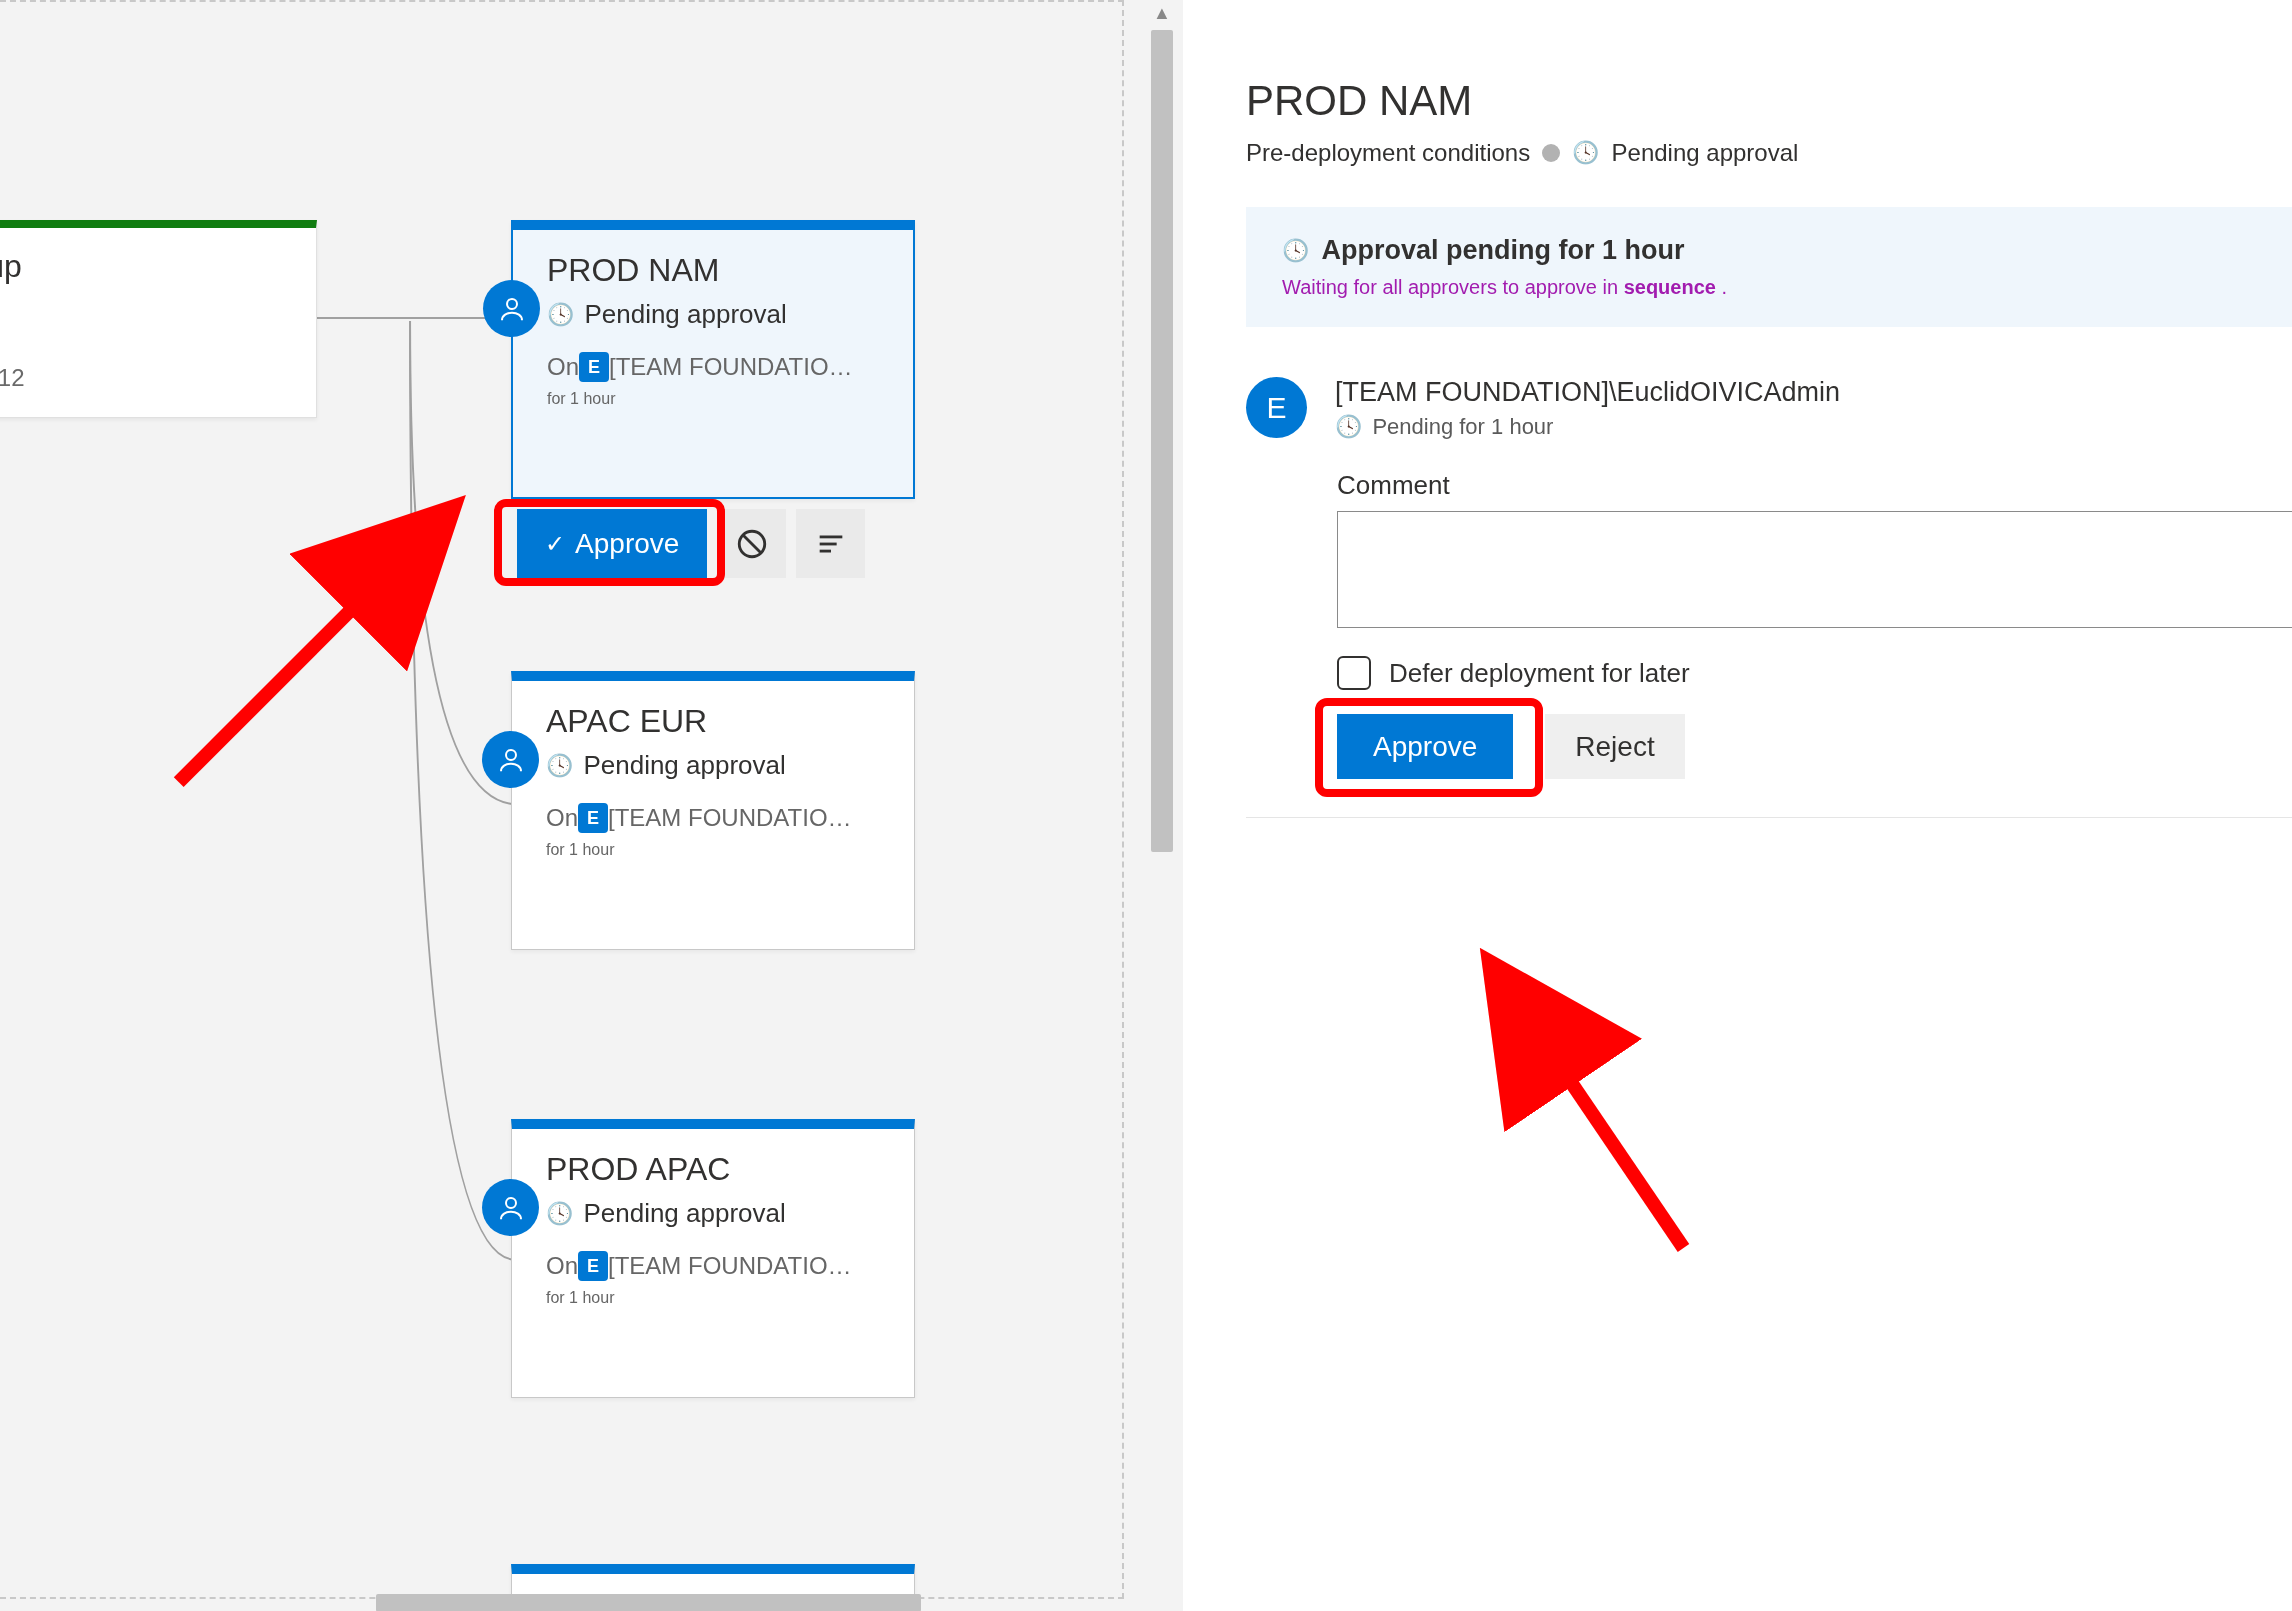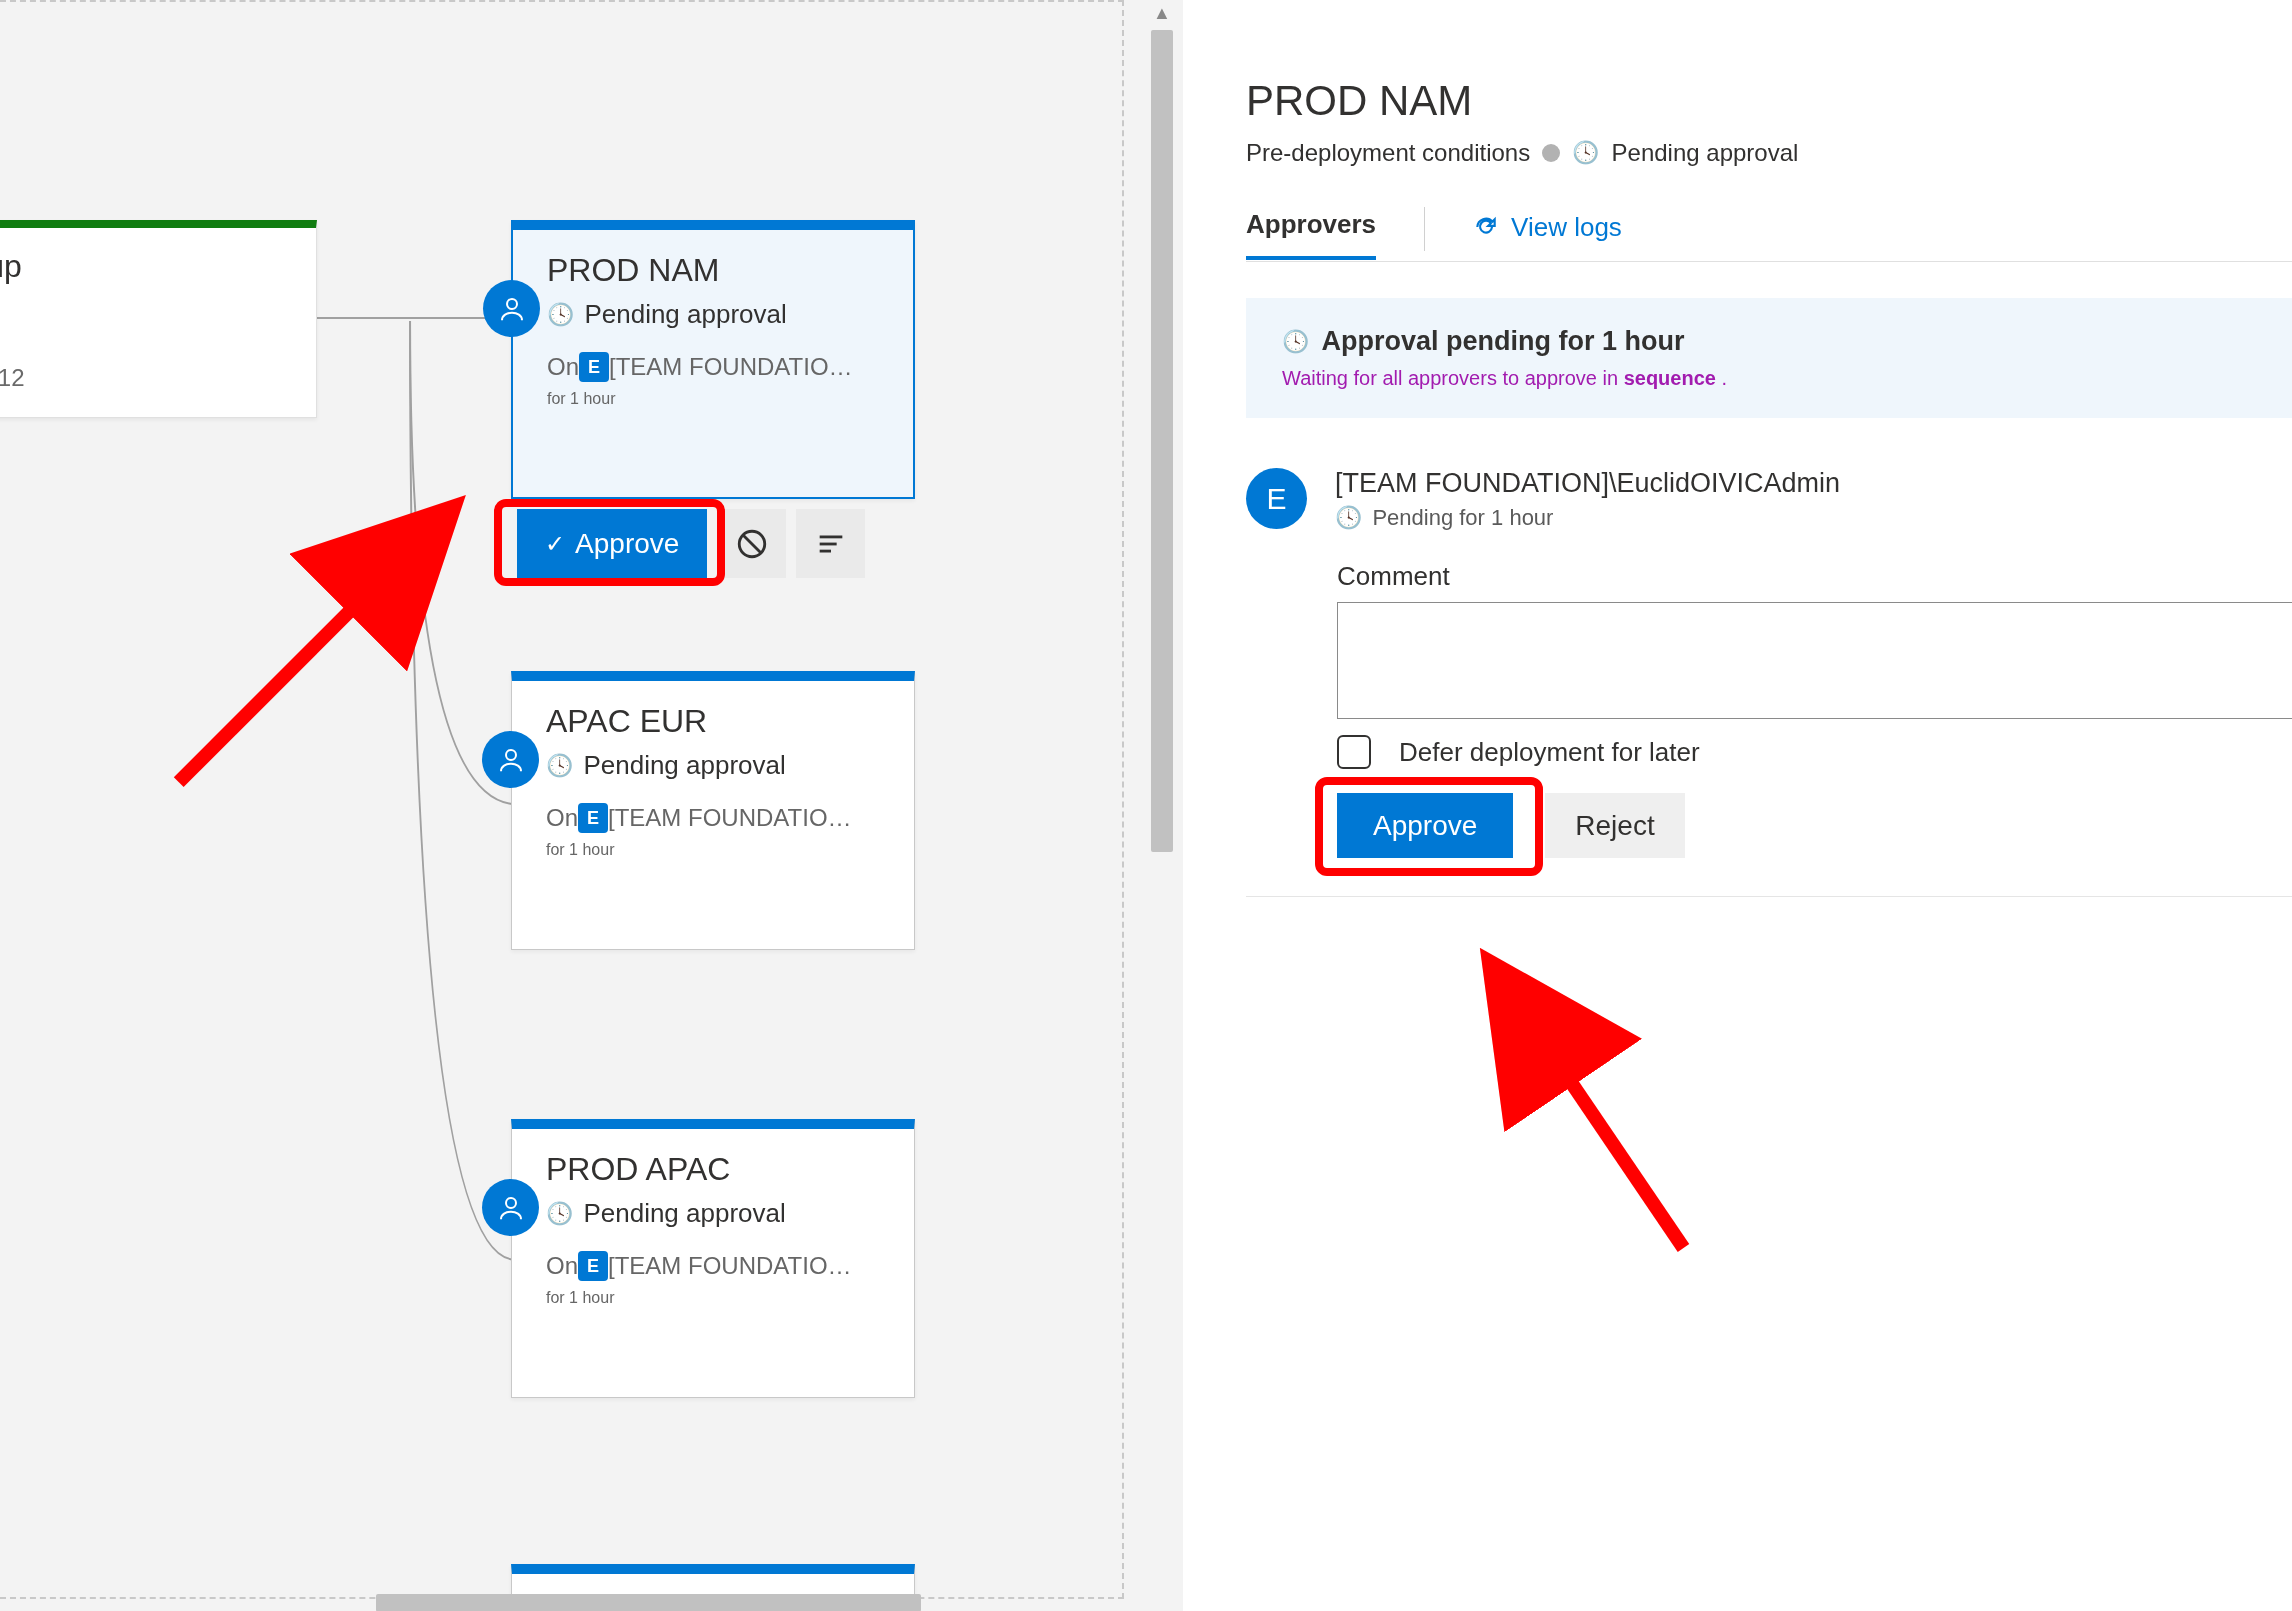--- a/index.html
+++ b/index.html
@@ -76,21 +76,21 @@
 
   .approver-block { display: flex; gap: 28px; margin-bottom: 30px; }
   .approver-avatar { width: 61px; height: 61px; border-radius: 50%; background: #0078d4; color: #fff; display: flex; align-items: center; justify-content: center; font-size: 30px; flex-shrink: 0; }
   .approver-meta .nm { font-size: 27px; margin-bottom: 6px; }
   .approver-meta .st { display: flex; align-items: center; gap: 10px; font-size: 22px; color: #5a5a5a; }
 
   .comment-block { margin-left: 91px; }
   .comment-label { font-size: 26px; margin-bottom: 10px; }
   .comment-box { width: 1020px; height: 117px; border: 1px solid #8a8a8a; background: #fff; }
 
-  .defer-row { display: flex; align-items: center; gap: 28px; margin-top: 16px; font-size: 26px; }
+  .defer-row { display: flex; align-items: center; gap: 18px; margin-top: 28px; font-size: 26px; }
   .checkbox { width: 34px; height: 34px; border: 2px solid #323130; border-radius: 6px; }
 
   .action-buttons { display: flex; gap: 32px; margin-top: 24px; align-items: center; }
   .btn-primary { height: 65px; padding: 0 36px; background: #0078d4; color: #fff; font-size: 28px; display: flex; align-items: center; cursor: pointer; }
   .btn-secondary { height: 65px; padding: 16px 30px; background: #efefef; color: #323130; font-size: 28px; display: flex; align-items: center; cursor: pointer; }
 
   .red-box-2 { position: absolute; border: 8px solid #ff0000; border-radius: 12px; pointer-events: none; }
 
   .divider-line { height: 1px; background: #e5e5e5; margin-top: 38px; margin-left: 0; }
 
@@ -229,30 +229,20 @@
 
     <div class="rp-title">PROD NAM</div>
 
     <div class="rp-sub">
       <span>Pre-deployment conditions</span>
       <span class="gray-dot"></span>
       <span class="clock-glyph">🕓</span>
       <span>Pending approval</span>
     </div>
 
-    <div class="rp-tabs">
-      <div class="rp-tab active">Approvers</div>
-      <div class="rp-tab-divider"></div>
-      <div class="rp-link">
-        <svg viewBox="0 0 24 24">
-            <path d="M4 12a8 8 0 0 1 14-5l2-2v6h-6l2.5-2.5A5.5 5.5 0 1 0 17.5 12"></path>
-          </svg>
-        <span>View logs</span>
-      </div>
-    </div>
 
     <div class="info-banner">
       <div class="line1">
         <span class="clock-glyph">🕓</span>
         <span>Approval pending for 1 hour</span>
       </div>
       <div class="line2">
         <span>Waiting for all approvers to approve in </span><b>sequence</b><span> .</span>
       </div>
     </div>

